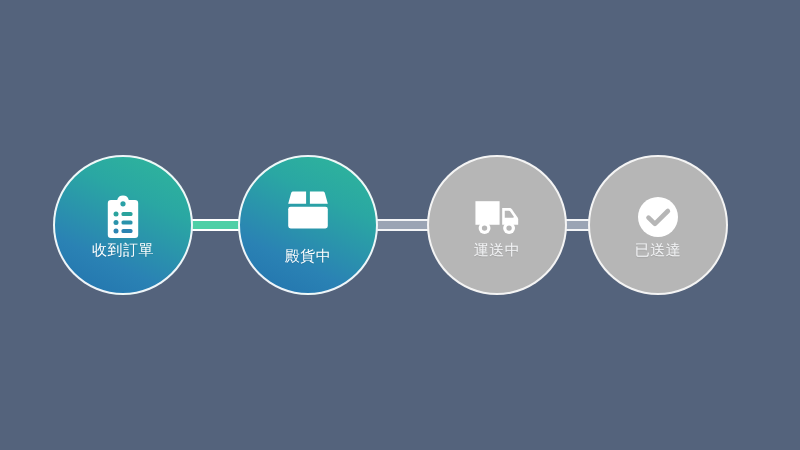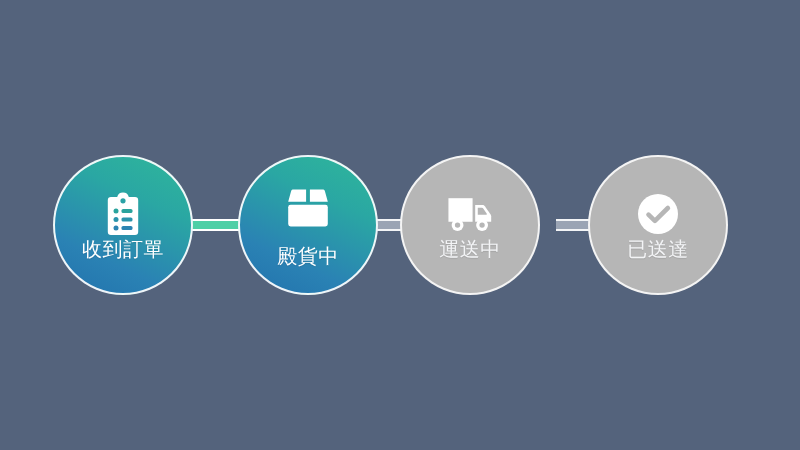--- a/index.html
+++ b/index.html
@@ -77,34 +77,34 @@
     height: 46px;
     display: flex;
     align-items: center;
     justify-content: center;
     margin-bottom: 2px;
   }
   .step-icon svg { display: block; }
 
   .step-label {
     color: #ffffff;
-    font-size: 20px;
+    font-size: 15px;
     line-height: 1;
     letter-spacing: 0.5px;
     white-space: nowrap;
     text-shadow: 0 1px 1px rgba(0,0,0,0.10);
   }
   .step.pending .step-label {
     color: #f3f4f6;
   }
 
   
   #step-0 { left: 53px; }
   #step-1 { left: 238px; gap: 13px; }
-  #step-2 { left: 400px; }
+  #step-2 { left: 427px; }
   #step-3 { left: 588px; }
 
   #conn-0 { left: 186px; width: 57px; }
   #conn-1 { left: 371px; width: 57px; }
   #conn-2 { left: 556px; width: 57px; }
 </style>
 </head>
 <body>
 
 <div id="stage">

